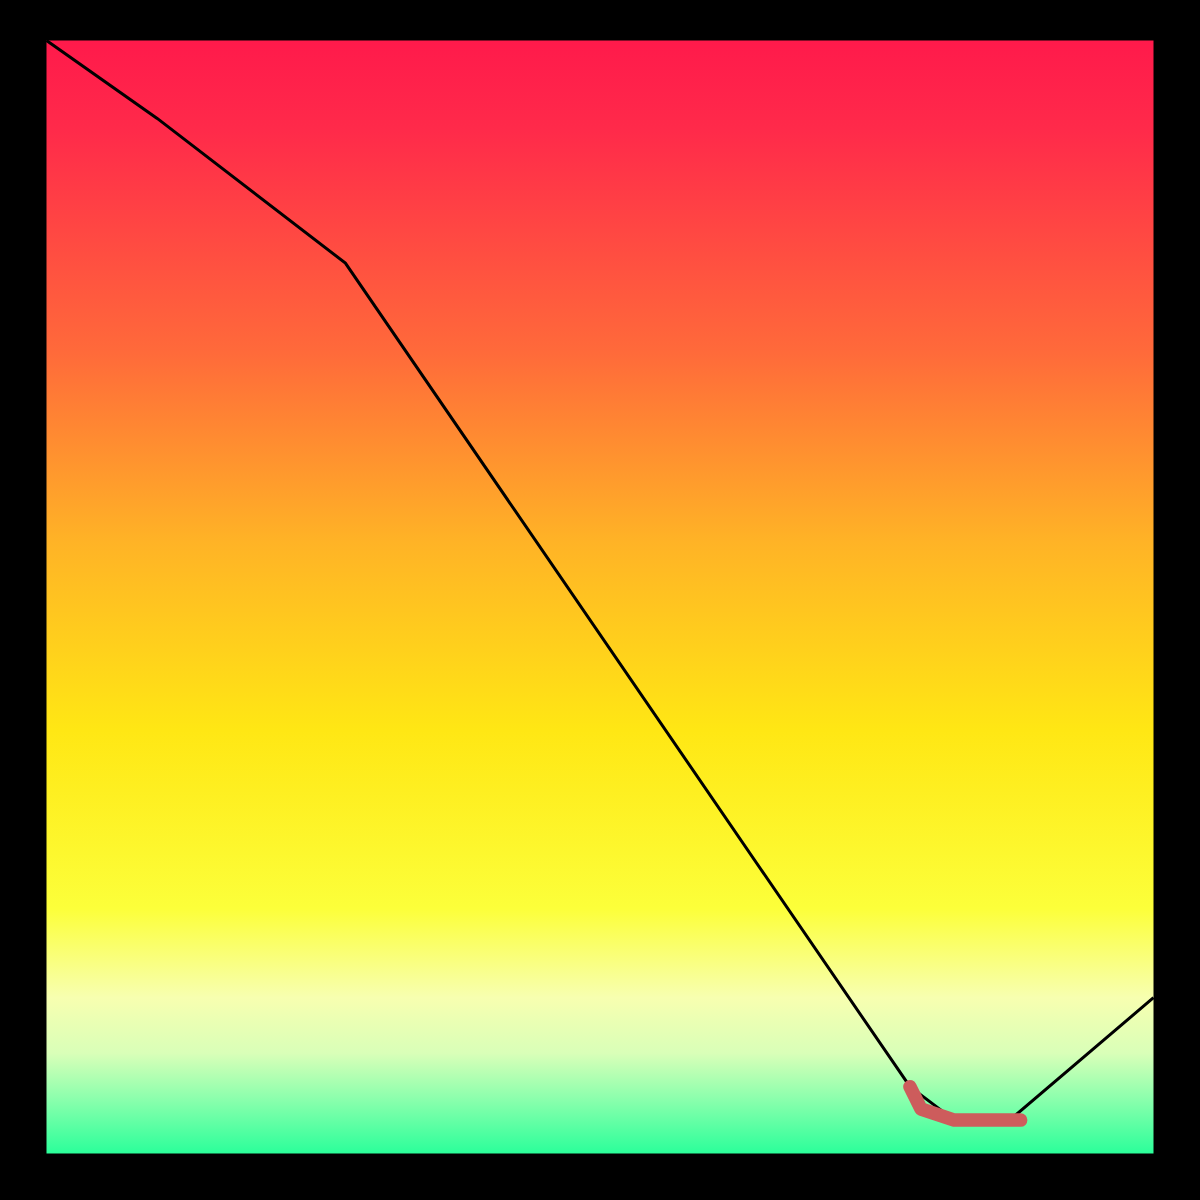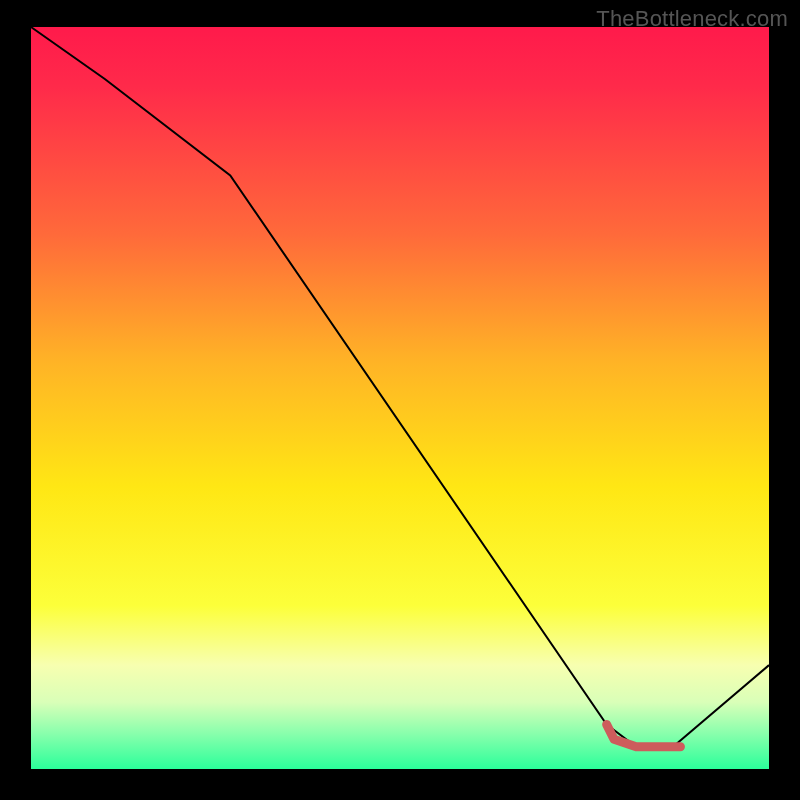--- a/index.html
+++ b/index.html
@@ -27,21 +27,20 @@
     letter-spacing: 0.2px;
   }
   svg {
     display: block;
   }
 </style>
 </head>
 <body>
 
 <div class="frame">
-  <div class="watermark">TheBottleneck.com</div>
 
   <svg id="plot" width="800" height="800">
     <defs>
       <linearGradient id="bg-grad" x1="0" y1="0" x2="0" y2="1">
           <stop offset="0%" stop-color="#ff1a4b"></stop>
           <stop offset="8%" stop-color="#ff2a4a"></stop>
           <stop offset="28.000000000000004%" stop-color="#ff6a3a"></stop>
           <stop offset="45%" stop-color="#ffb326"></stop>
           <stop offset="62%" stop-color="#ffe714"></stop>
           <stop offset="78%" stop-color="#fcff3a"></stop>

